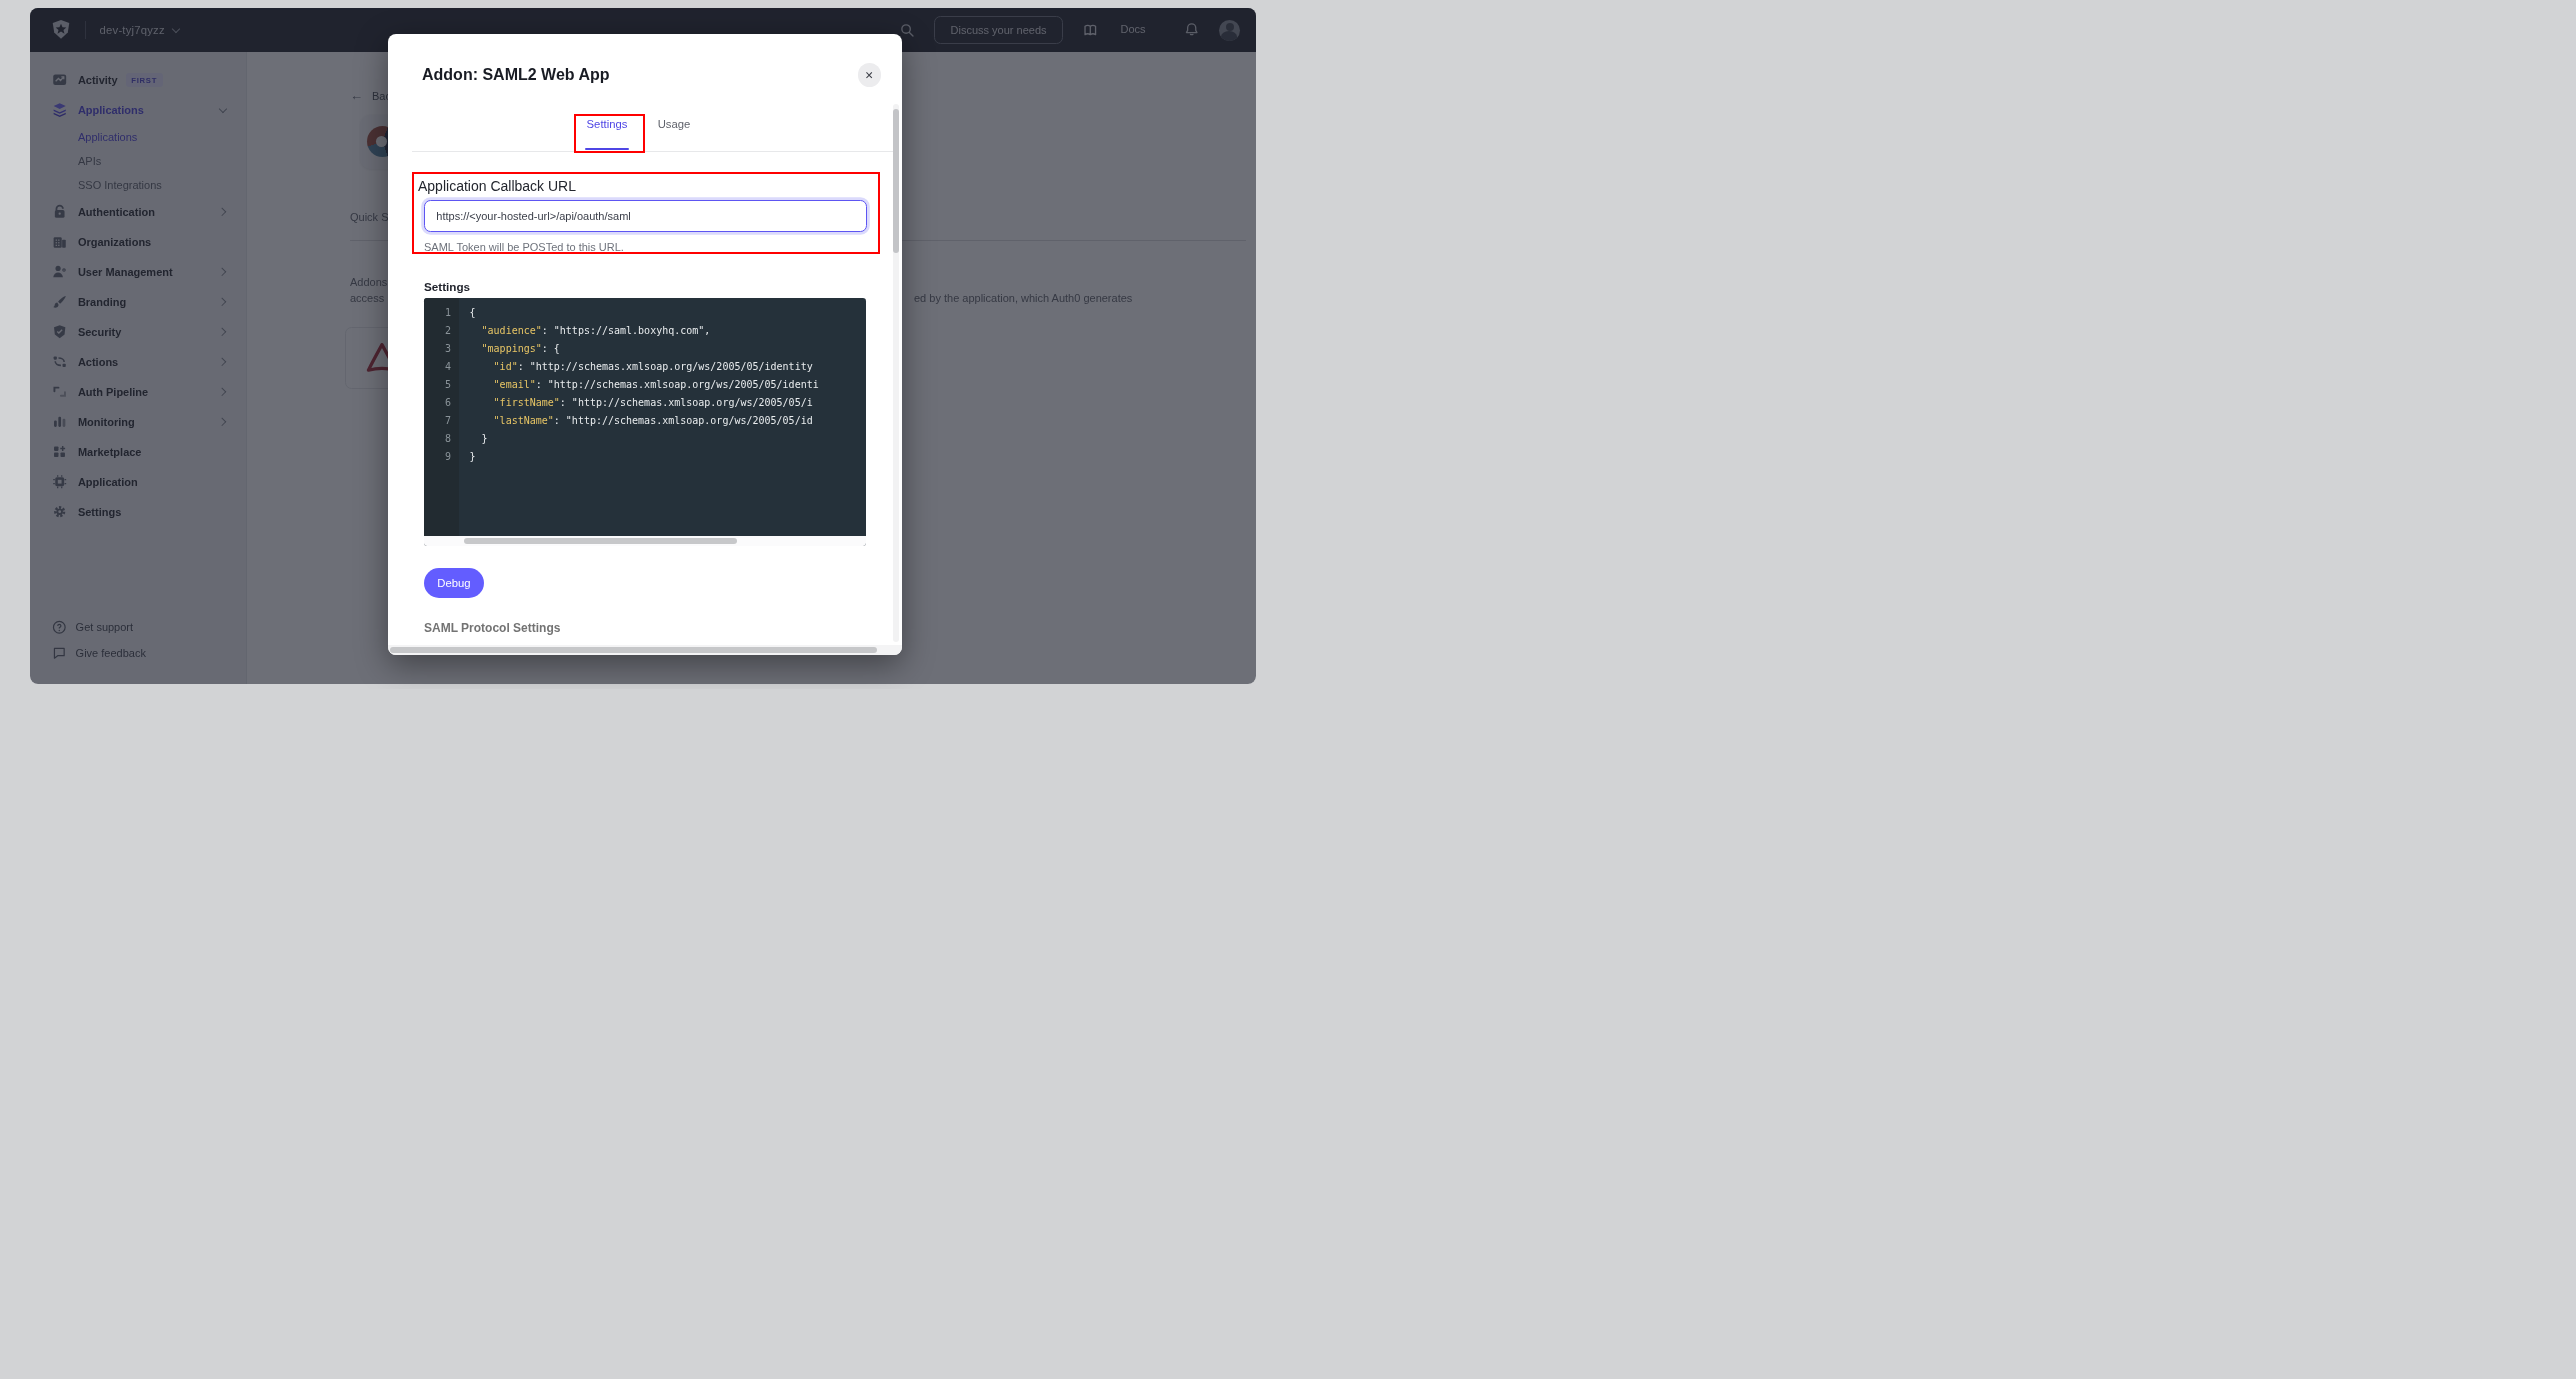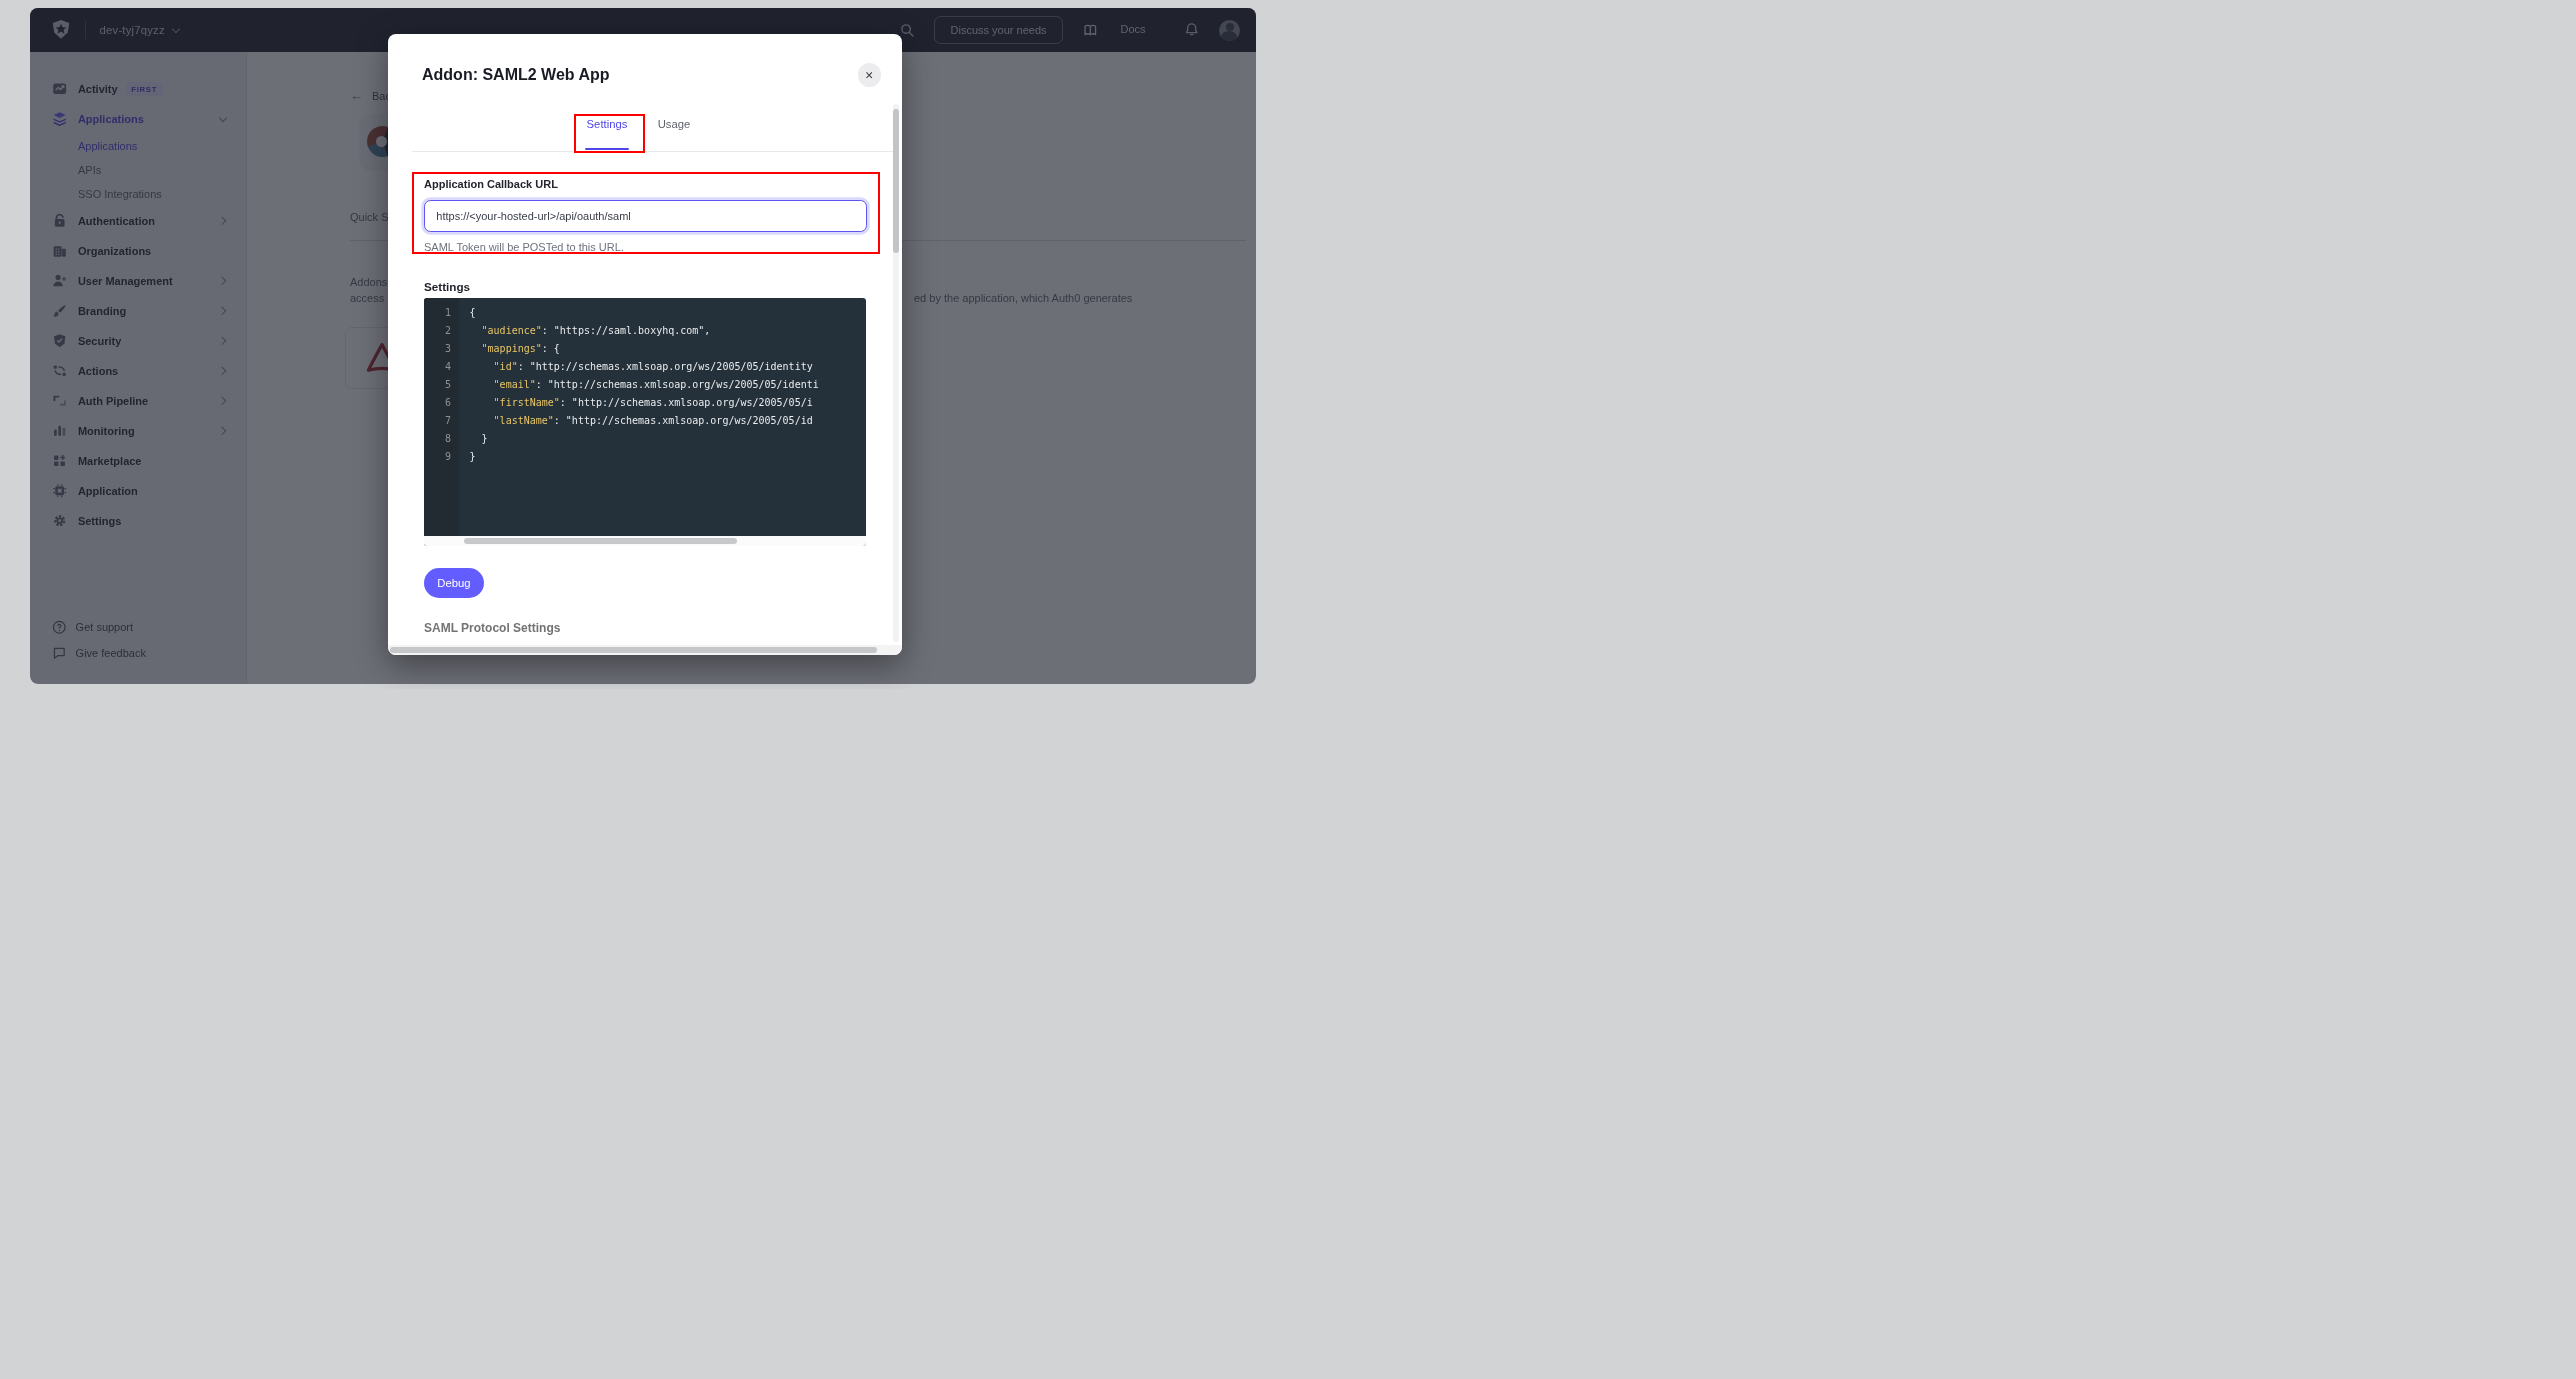--- a/index.html
+++ b/index.html
@@ -25,21 +25,21 @@
                  font-family:"Liberation Sans", sans-serif; white-space:nowrap; }
   .docs { display:flex; align-items:flex-start; gap:23px; color:#d6d7db; font-size:11px; margin-right:38px; cursor:pointer; }
   .bell { margin-right:20px; cursor:pointer; }
   .avatar { width:21px; height:21px; border-radius:50%; background:#858a92; position:relative; overflow:hidden; cursor:pointer; flex:none; }
   .avatar::before { content:""; position:absolute; left:6.5px; top:3.2px; width:8px; height:8px; border-radius:50%; background:#3c414b; }
   .avatar::after  { content:""; position:absolute; left:2.4px; top:11.3px; width:16px; height:11.3px; border-radius:50% 50% 0 0; background:#383e49; }
 
   
   .sidebar { position:absolute; top:44px; left:0; width:217px; bottom:0; background:#f1f1f4;
              border-right:0.8px solid #e2e3e6; }
-  .nav { padding-top:22px; }
+  .nav { padding-top:13px; }
   .nav-item { height:30px; display:flex; align-items:center; padding:0 21px 0 22px; cursor:pointer; }
   .nav-item .icon { width:15.4px; height:15.4px; margin-right:10.5px; color:#5f6570; flex:none; display:flex; align-items:center; }
   .nav-item .lbl { font-size:11px; font-weight:700; color:#23262e; white-space:nowrap; }
   .nav-item.sub { height:24px; padding-left:48px; }
   .nav-item.sub .lbl { font-weight:400; color:#595d67; }
   .nav-item.active .lbl { color:#4b40d9; }
   .nav-item .nav-chev { margin-left:auto; }
   .badge { margin-left:8px; font-size:7.7px; font-weight:700; letter-spacing:0.7px; color:#4a41c8;
            background:#e3e1fb; padding:2.4px 5.7px; border-radius:3.2px; }
   .side-footer { position:absolute; left:22px; right:8px; bottom:18px; }
@@ -76,21 +76,21 @@
                  background:#ececee; border:none; color:#3b3e46; font-size:10.5px; cursor:pointer;
                  display:flex; align-items:center; justify-content:center; font-family:"Liberation Sans",sans-serif; }
   .tab { position:absolute; top:84px; width:52px; text-align:center; font-size:11.3px; cursor:pointer; }
   .tab.settings { left:193px; color:#4f46e5; font-weight:500; }
   .tab.usage { left:260px; color:#5f626b; }
   .tab-underline { position:absolute; left:197px; top:114px; width:44px; height:2.4px; background:#4f46e5; border-radius:1.6px; }
   .tabs-divider { position:absolute; left:24px; top:117px; width:481px; height:0.8px; background:#e7e8ea; }
   .annotation { position:absolute; border:2.4px solid #ff0000; }
   .ann-tab { left:186px; top:80px; width:71px; height:39px; }
   .ann-callback { left:24px; top:138px; width:468px; height:82px; }
-  .cb-label { position:absolute; left:36px; top:144px; font-size:11px; font-weight:700; color:#23262e; }
+  .cb-label { position:absolute; left:30px; top:144px; font-size:14px; font-weight:400; color:#23262e; }
   .cb-input { position:absolute; left:36px; top:166px; width:443px; height:32px; border:1.6px solid #5d55f2;
               border-radius:6.5px; box-shadow:0 0 0 2.8px rgba(93,85,242,0.22); font-size:11px; color:#3a3e49;
               padding:0 11.3px; font-family:"Liberation Sans",sans-serif; outline:none; }
   .cb-helper { position:absolute; left:36px; top:207px; font-size:11px; color:#6e727b; }
   .settings-label { position:absolute; left:36px; top:246px; font-size:11.7px; font-weight:700; color:#1f222b; }
 
   .editor { position:absolute; left:36px; top:264px; width:442px; height:248px; border-radius:3.2px;
             overflow:hidden; background:#25313a; }
   .gutter { position:absolute; left:0; top:0; bottom:10.5px; width:35px; background:#222b31;
             padding-top:5.7px; text-align:right; }

